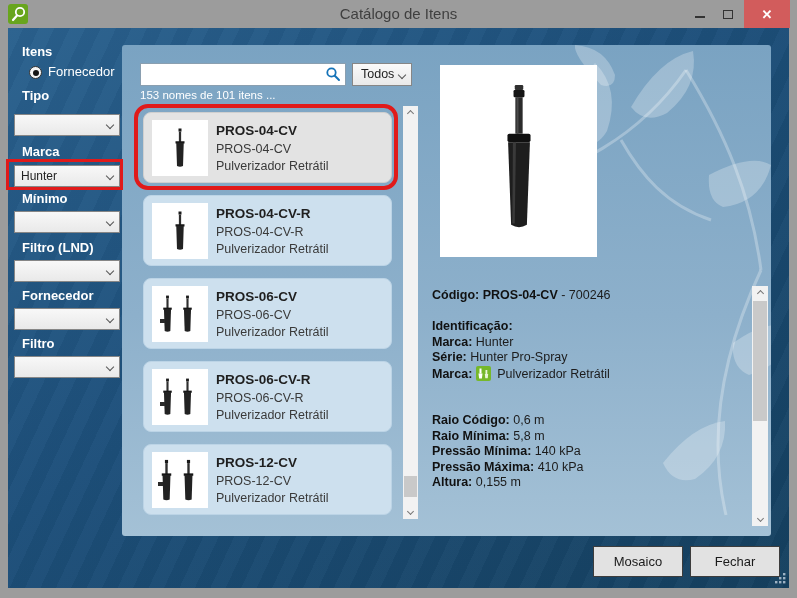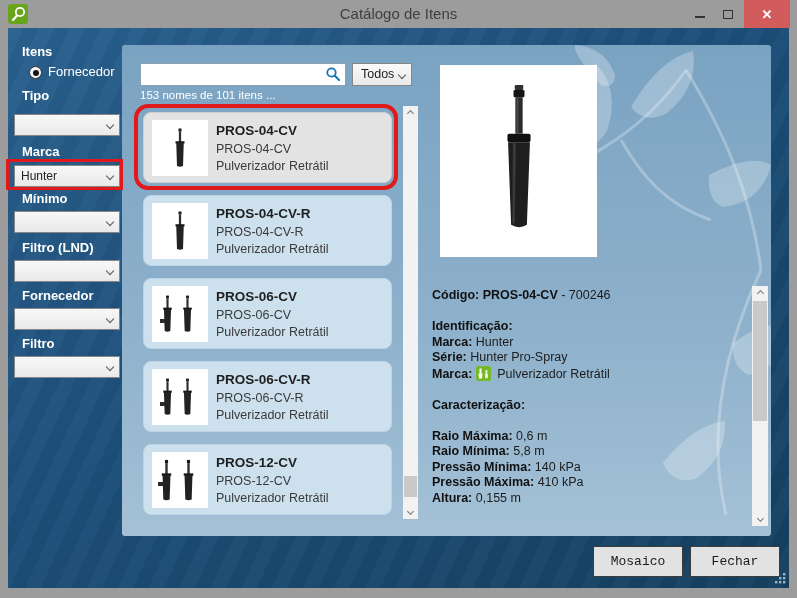--- a/index.html
+++ b/index.html
@@ -71,21 +71,21 @@
 
   
   .product-box { position:absolute; left:440px; top:65px; width:157px; height:192px; background:#fff; display:flex; align-items:flex-start; justify-content:center; }
   .details { position:absolute; left:432px; top:288px; width:308px; font-size:12.5px; line-height:15.5px; color:#1c1c1c; }
   .dline b { font-weight:bold; color:#111; }
   .blank { height:15.5px; }
   .type-icon { display:inline-block; width:15px; height:15px; vertical-align:-3px; margin-right:3px; }
 
   
   .btn { position:absolute; top:546px; width:90px; height:31px; background:#e2e2e2; border:1px solid #3c3c3c;
-         font-family:Liberation Mono, monospace; font-size:13px; color:#1a1a1a; cursor:default; }
+         font-family:Liberation Sans, sans-serif; font-size:13px; color:#1a1a1a; cursor:default; }
   .btn-mosaico { left:593px; } .btn-fechar { left:690px; }
   .grip { position:absolute; left:771px; top:569px; width:16px; height:16px; cursor:nwse-resize; }
 </style>
 </head>
 <body>
 
 <svg width="0" height="0" style="position:absolute">
   <defs>
     <symbol id="spr" viewBox="0 0 24 52">
       <rect x="10" y="0" width="4" height="4" fill="#1a1a1a"></rect>
@@ -272,23 +272,22 @@
       <svg class="type-icon" viewBox="0 0 15 15">
         <rect x="0" y="0" width="15" height="15" rx="2" fill="#76b82a"></rect>
         <rect x="3.5" y="2.5" width="2" height="5" fill="#fff"></rect>
         <path d="M2.5,7.5 h4 l-0.6,5 h-2.8 z" fill="#fff"></path>
         <rect x="9.5" y="4" width="1.8" height="4" fill="#e8f5d8"></rect>
         <path d="M8.8,8 h3.4 l-0.5,4.2 h-2.4 z" fill="#e8f5d8"></path>
       </svg>
       <span>Pulverizador Retrátil</span>
     </div>
     <div class="blank"></div>
-    <div class="dline"><b>Caracterização:</b></div>
     <div class="blank"></div>
-    <div class="dline"><b>Raio Máxima:</b> <span>0,6 m</span></div>
+    <div class="dline"><b>Raio Código:</b> <span>0,6 m</span></div>
     <div class="dline"><b>Raio Mínima:</b> <span>5,8 m</span></div>
     <div class="dline"><b>Pressão Mínima:</b> <span>140 kPa</span></div>
     <div class="dline"><b>Pressão Máxima:</b> <span>410 kPa</span></div>
     <div class="dline"><b>Altura:</b> <span>0,155 m</span></div>
   </div>
 
   <div class="vscroll vs-det">
     <div class="vs-arrow vs-top">
         <span class="chev up"></span>
       </div>

